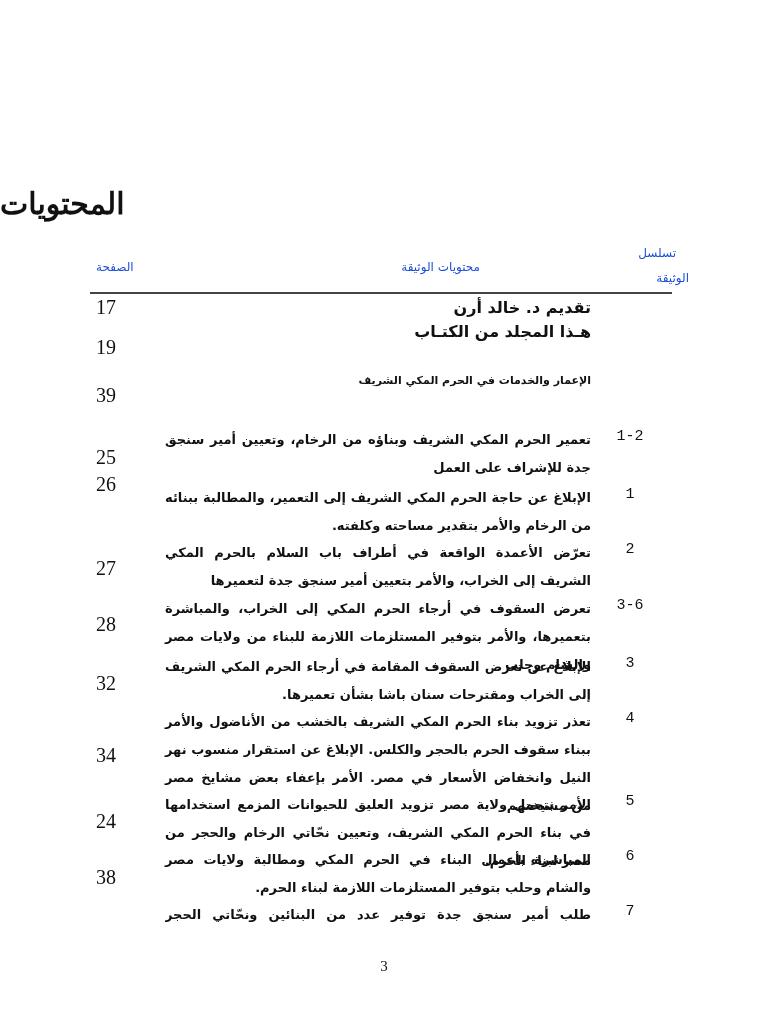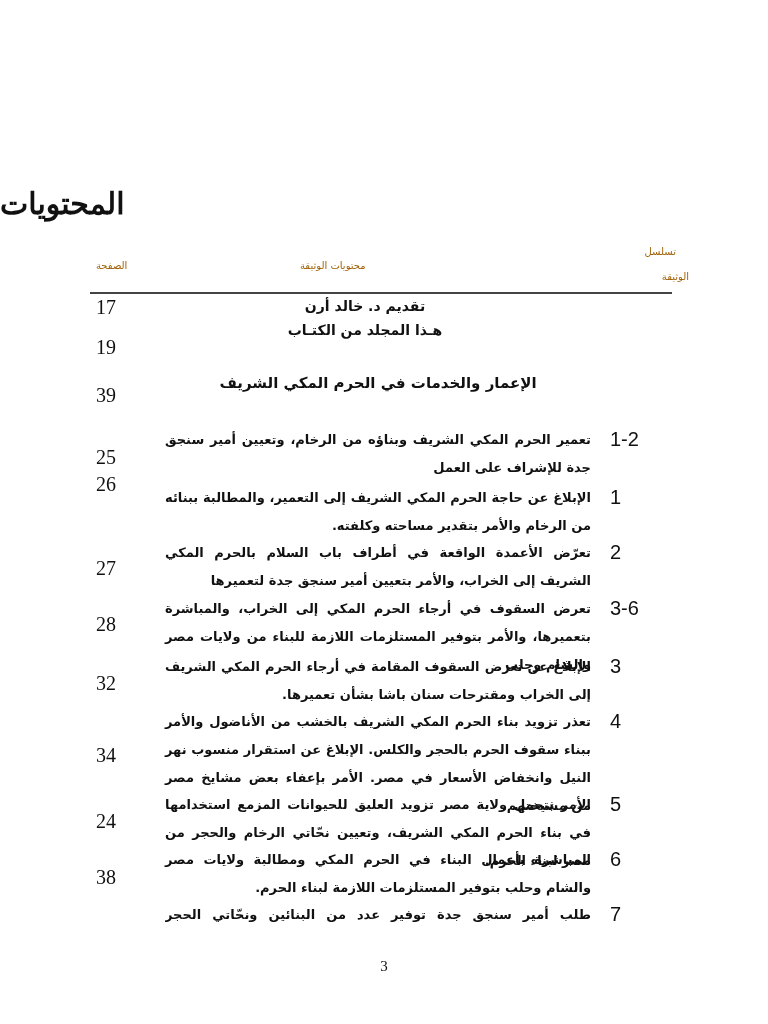--- a/index.html
+++ b/index.html
@@ -21,80 +21,79 @@
       left: 0;
       width: 768px;
       text-align: left;
       font-family: "DejaVu Serif", serif;
       font-size: 30px;
       font-weight: bold;
       direction: rtl;
     }
     .hdr {
       position: absolute;
-      font-size: 10px;
+      font-size: 12px;
       direction: rtl;
-      color: #a16207;
+      color: #1d4ed8;
     }
     .hdr-seq1 { top: 246px; right: 92px; letter-spacing: 2px; }
     .hdr-seq2 { top: 271px; right: 79px; }
-    .hdr-content { top: 260px; left: 300px; width: 180px; text-align: left; }
+    .hdr-content { top: 260px; left: 300px; width: 180px; text-align: right; }
     .hdr-page { top: 260px; left: 96px; }
     .rule {
       position: absolute;
       top: 292px;
       left: 90px;
       width: 582px;
       height: 2px;
       background: #444;
     }
     .pg {
       position: absolute;
       left: 96px;
       width: 40px;
       font-family: "Liberation Serif", serif;
       font-size: 20px;
     }
     .seq {
       position: absolute;
       right: 118px;
       width: 40px;
-      text-align: left;
-      font-family: Liberation Sans, sans-serif;
-      font-size: 20px;
+      text-align: center;
+      font-family: Liberation Mono, monospace;
+      font-size: 15px;
     }
     .entry {
       position: absolute;
       left: 165px;
       width: 426px;
       direction: rtl;
       text-align: justify;
       text-align-last: right;
       font-size: 13px;
       font-weight: bold;
       line-height: 28px;
     }
     .entry.single { text-align-last: right; }
     .intro {
       position: absolute;
-      left: 152px;
+      left: 165px;
       width: 426px;
       direction: rtl;
-      text-align: center;
-      font-size: 14px;
+      text-align: right;
+      font-size: 16px;
       font-weight: bold;
     }
     .section {
       position: absolute;
       top: 374px;
       left: 165px;
       width: 426px;
       direction: rtl;
-      text-align: center;
-      font-size: 15px;
+      font-size: 11px;
       font-weight: bold;
     }
     .footer {
       position: absolute;
       top: 958px;
       left: 0;
       width: 768px;
       text-align: center;
       font-family: "Liberation Serif", serif;
       font-size: 15px;

